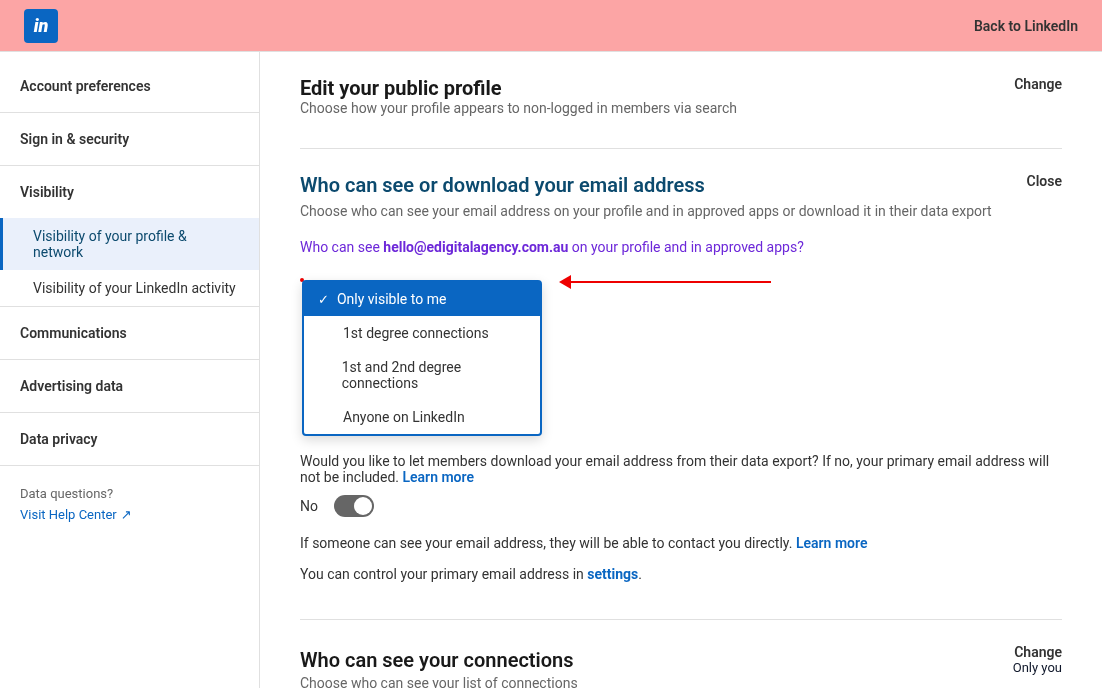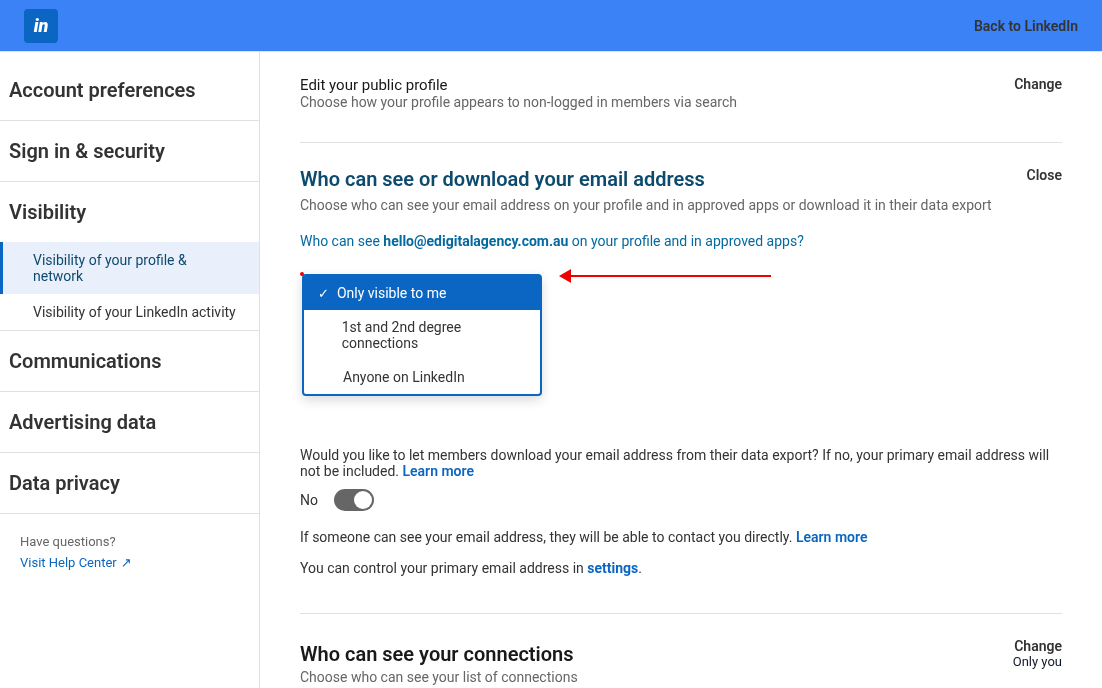--- a/index.html
+++ b/index.html
@@ -2,21 +2,21 @@
 <html><head>
   <meta charset="utf-8">
   <style>
     * { box-sizing: border-box; margin: 0; padding: 0; }
     body { font-family: -apple-system, BlinkMacSystemFont, 'Segoe UI', Roboto, Arial, sans-serif; font-size: 14px; color: #333; background: #f3f2ef; }
 
     .app-container { display: flex; flex-direction: column; min-height: 688px; }
 
     
     .top-nav {
-      background: #3b82f6;
+      background: #fca5a5;
       border-bottom: 1px solid #e0e0e0;
       display: flex;
       align-items: center;
       justify-content: space-between;
       padding: 12px 24px;
       height: 52px;
       position: sticky;
       top: 0;
       z-index: 100;
     }
@@ -54,22 +54,22 @@
       width: 260px;
       min-width: 260px;
       background: #fff;
       border-right: 1px solid #e0e0e0;
       padding-top: 8px;
     }
     .sidebar-section {
       border-bottom: 1px solid #e0e0e0;
     }
     .sidebar-item-main {
-      padding: 18px 9px;
-      font-size: 20px;
+      padding: 18px 20px;
+      font-size: 14px;
       font-weight: 600;
       color: #333;
       cursor: pointer;
     }
     .sidebar-item-sub {
       padding: 10px 20px 10px 30px;
       font-size: 14px;
       color: #333;
       cursor: pointer;
       border-left: 3px solid transparent;
@@ -99,22 +99,22 @@
       border-bottom: 1px solid #e0e0e0;
       padding: 24px 0;
     }
     .section-header {
       display: flex;
       justify-content: space-between;
       align-items: flex-start;
       margin-bottom: 8px;
     }
     .section-title {
-      font-size: 15px;
-      font-weight: 400;
+      font-size: 20px;
+      font-weight: 700;
       color: #191919;
     }
     .section-desc {
       font-size: 14px;
       color: #666;
       margin-bottom: 0;
     }
     .section-action {
       font-size: 14px;
       font-weight: 600;
@@ -147,21 +147,21 @@
       cursor: pointer;
     }
     .expanded-desc {
       font-size: 14px;
       color: #666;
       margin-bottom: 20px;
     }
 
     .question-text {
       font-size: 14px;
-      color: #0369a1;
+      color: #6d28d9;
       margin-bottom: 14px;
     }
     .question-text strong { font-weight: 700; }
 
     
     .dropdown-open {
       border: 2px solid #0a66c2;
       position: absolute;
       top: 0;
       left: 0;
@@ -335,21 +335,21 @@
 
       <div class="sidebar-section">
         <div class="sidebar-item-main">Advertising data</div>
       </div>
 
       <div class="sidebar-section">
         <div class="sidebar-item-main">Data privacy</div>
       </div>
 
       <div class="sidebar-help">
-        <div class="sidebar-help-q">Have questions?</div>
+        <div class="sidebar-help-q">Data questions?</div>
         <div class="sidebar-help-link">
           <span>Visit Help Center</span>
           <span>↗</span>
         </div>
       </div>
 
     </aside>
 
     <main class="content">
 
@@ -375,20 +375,24 @@
           <strong>hello@edigitalagency.com.au</strong>
           <span>on your profile and in approved apps?</span>
         </div>
 
         <div class="annotation-wrapper">
           <div class="dropdown-red-box">
             <div class="dropdown-open">
               <div class="dropdown-option selected">
                 <span class="check-icon">✓</span>
                 <span>Only visible to me</span>
+              </div>
+              <div class="dropdown-option">
+                <span style="display:inline-block;width:17px;"></span>
+                <span>1st degree connections</span>
               </div>
               <div class="dropdown-option">
                 <span style="display:inline-block;width:17px;"></span>
                 <span>1st and 2nd degree connections</span>
               </div>
               <div class="dropdown-option">
                 <span style="display:inline-block;width:17px;"></span>
                 <span>Anyone on LinkedIn</span>
               </div>
             </div>

